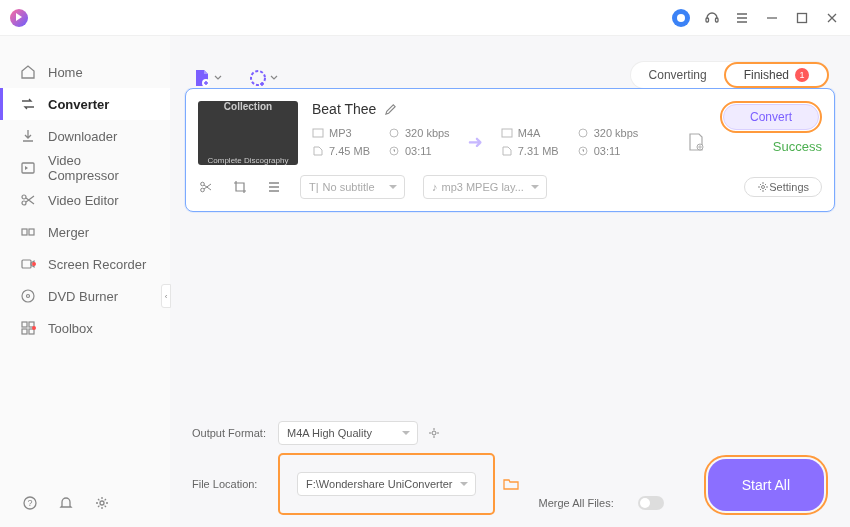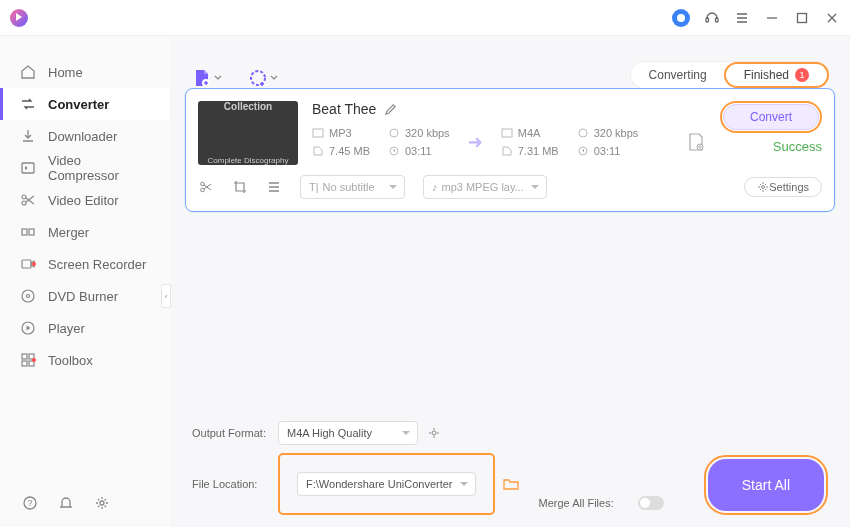--- a/index.html
+++ b/index.html
@@ -172,29 +172,20 @@
           <svg width="16" height="16" viewBox="0 0 16 16">
             <circle cx="8" cy="8" r="6" fill="none" stroke="currentColor" stroke-width="1.2"></circle>
             <circle cx="8" cy="8" r="1.5" fill="none" stroke="currentColor" stroke-width="1.2"></circle>
           </svg>
         </span>
         <span>DVD Burner</span>
       </div>
     <div class="sb-item">
         <span class="sb-icon">
           <svg width="16" height="16" viewBox="0 0 16 16">
-            <circle cx="8" cy="8" r="6" fill="none" stroke="currentColor" stroke-width="1.2"></circle>
-            <path d="M6.5 5.5l4 2.5-4 2.5z" fill="currentColor"></path>
-          </svg>
-        </span>
-        <span>Player</span>
-      </div>
-    <div class="sb-item">
-        <span class="sb-icon">
-          <svg width="16" height="16" viewBox="0 0 16 16">
             <rect x="2" y="2" width="5" height="5" fill="none" stroke="currentColor" stroke-width="1.2"></rect>
             <rect x="9" y="2" width="5" height="5" fill="none" stroke="currentColor" stroke-width="1.2"></rect>
             <rect x="2" y="9" width="5" height="5" fill="none" stroke="currentColor" stroke-width="1.2"></rect>
             <rect x="9" y="9" width="5" height="5" fill="none" stroke="currentColor" stroke-width="1.2"></rect>
           </svg>
           <span class="dot"></span>
         </span>
         <span>Toolbox</span>
       </div>
     <div class="sb-bottom">

